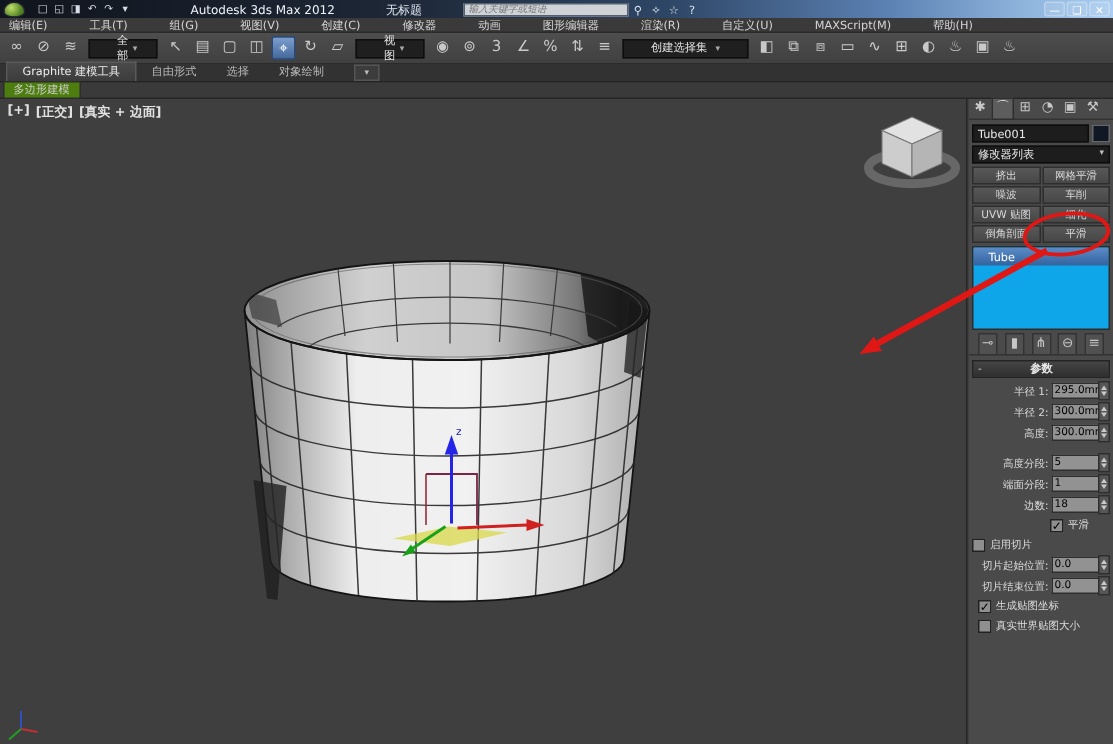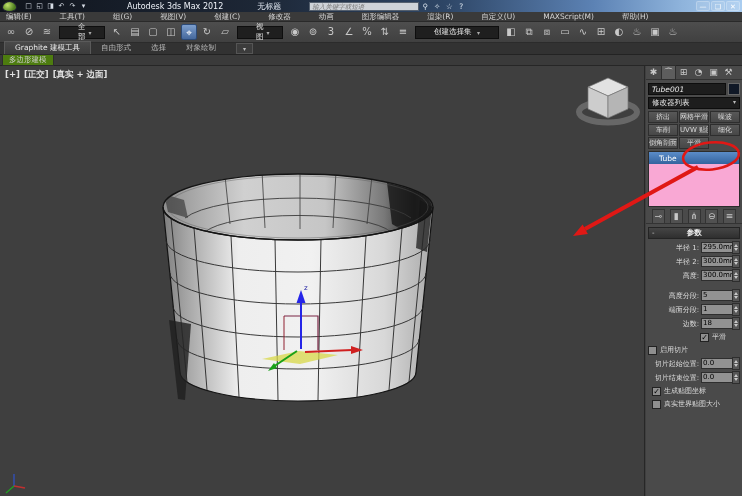--- a/index.html
+++ b/index.html
@@ -53,31 +53,31 @@
   
   .viewport { position:absolute; left:0; top:66px; width:645px; height:430px; background:#3f3f3f; border-right:1px solid #272727; }
   .vplabel { position:absolute; left:5px; top:3px; display:flex; z-index:5; }
   .vplabel span { color:#e2e2e2; font-size:8.5px; font-weight:bold; margin-right:4px; white-space:nowrap; }
 
   
   .cmdpanel { position:absolute; left:646px; top:66px; width:96px; height:430px; background:#4a4a4a; font-size:7.5px; color:#ddd; }
   .ptabs { display:flex; height:14px; align-items:center; border-bottom:1px solid #333; }
   .ptabs span { width:15px; text-align:center; font-size:9px; color:#c8c8c8; line-height:13px; }
   .ptabs span.active { background:#5d5d5d; border:1px solid #2e2e2e; color:#fff; }
-  .namerow { display:flex; align-items:center; margin:3px 2px 2px 2px;font-style:italic; }
+  .namerow { display:flex; align-items:center; margin:3px 2px 2px 2px; }
   .namefield { flex:1; height:12px; background:#1d1d1d; border:1px solid #0d0d0d; color:#e8e8e8;
     font-size:7.5px; line-height:11px; padding-left:3px; }
   .swatch { width:12px; height:12px; background:#101826; border:1px solid #666; margin-left:2px; }
   .modlist { display:flex; justify-content:space-between; height:12px; margin:1px 2px;
     background:#1d1d1d; border:1px solid #0d0d0d; color:#e8e8e8; padding:0 3px; }
   .modlist .arr { font-size:6px; color:#bbb; }
-  .btngrid { display:grid; grid-template-columns:1fr 1fr 1fr; gap:1px; margin:2px 2px; }
+  .btngrid { display:grid; grid-template-columns:1fr 1fr; gap:1px; margin:2px 2px; }
   .mbtn { height:12px; line-height:11px; text-align:center; font-size:7px; color:#d8d8d8;
     background:linear-gradient(#585858,#474747); border:1px solid #2e2e2e; overflow:hidden; white-space:nowrap; }
-  .stack { height:56px; margin:2px 2px; background:#f9a8d4; border:1px solid #2c2c2c; overflow:hidden; }
+  .stack { height:56px; margin:2px 2px; background:#0ea5e9; border:1px solid #2c2c2c; overflow:hidden; }
   .stackrow { height:12px; background:linear-gradient(#5b8cc8,#33639e); color:#fff; font-size:7.5px;
     display:flex; align-items:center; padding-left:10px; }
   .stacktools { display:flex; align-items:center; justify-content:space-between; padding:1px 6px; height:15px;
     border-bottom:1px solid #333; }
   .stacktools span { font-size:9px; color:#c8c8c8; width:13px; text-align:center; line-height:13px;
     background:#515151; border:1px solid #333; }
   .rollhead { display:flex; align-items:center; height:12px; margin:3px 2px 2px 2px;
     background:linear-gradient(#454545,#2f2f2f); border:1px solid #242424; }
   .rollhead .minus { font-size:7px; color:#ccc; padding:0 3px; }
   .rollhead .rtitle { flex:1; text-align:center; font-size:7.5px; color:#ececec; font-weight:bold; padding-right:8px;}

